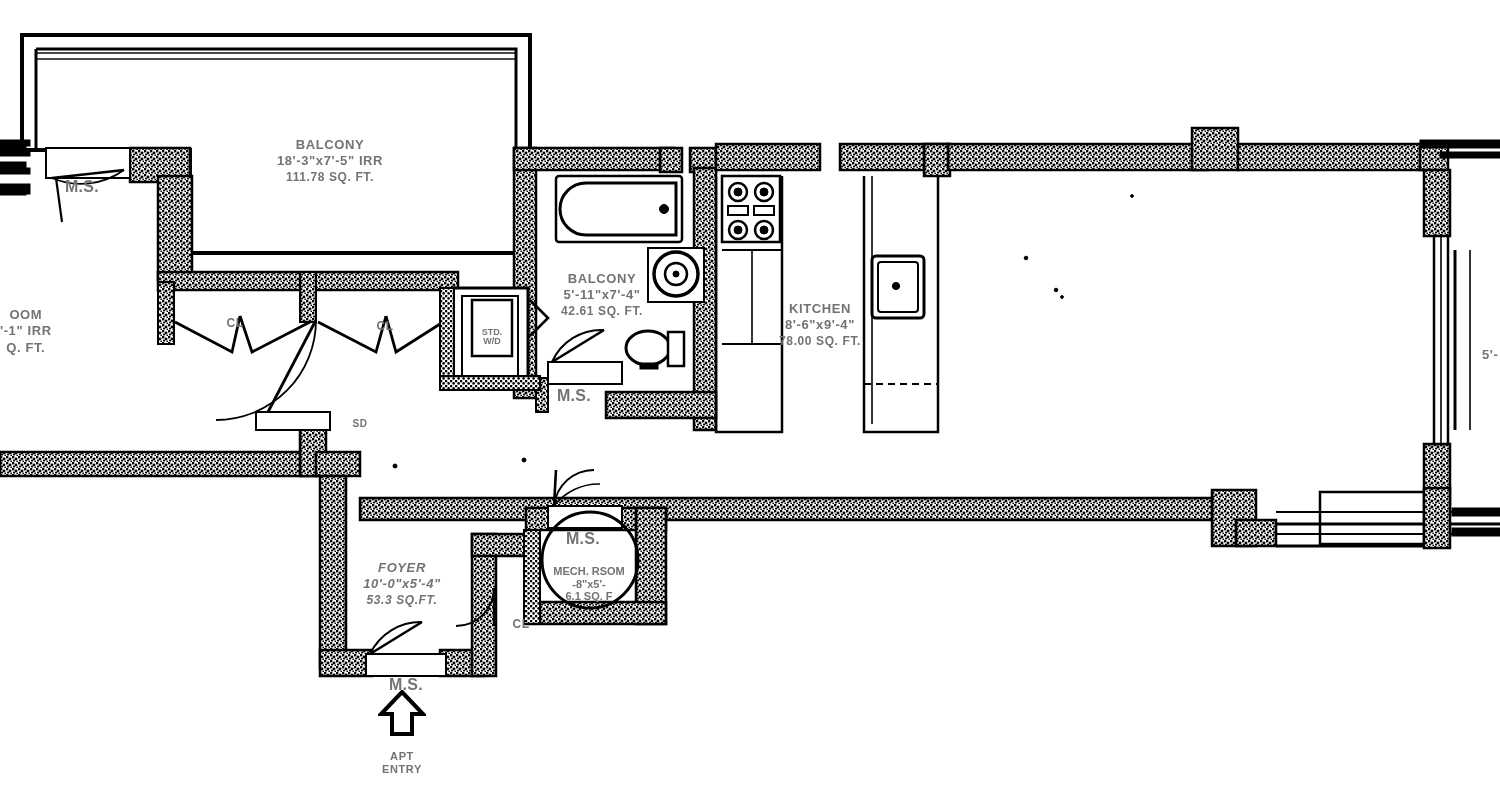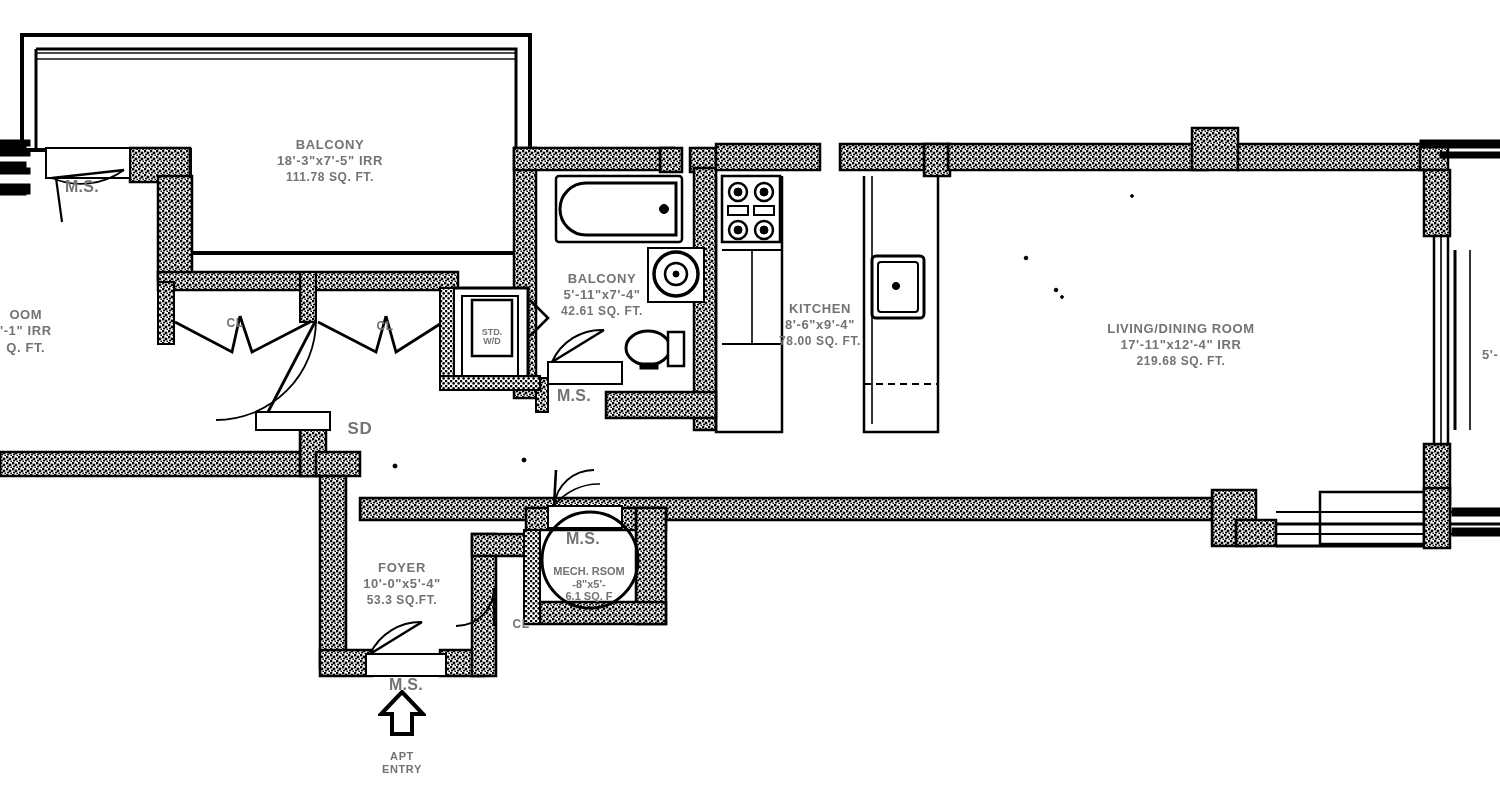--- a/index.html
+++ b/index.html
@@ -36,21 +36,21 @@
     line-height: 1.25;
     text-align: center;
     transform: translateX(-50%);
     margin-top: 17px;
   }
   .lbl.room { font-size: 13px; }
   .lbl.room .dim  { font-size: 13px; }
   .lbl.room .area { font-size: 12px; }
   .lbl.door   { font-size: 16px; letter-spacing: 0.3px; }
   .lbl.closet { font-size: 12px; }
-  .lbl.sd     { font-size: 17px; }
+  .lbl.sd     { font-size: 10px; }
   .lbl.entry  { font-size: 11px; line-height: 1.2; }
   .lbl.appliance { font-size: 9px; line-height: 1.05; letter-spacing: 0px; }
   .lbl.edge   { font-size: 13px; }
   .lbl.mech   { font-size: 11px; line-height: 1.15; letter-spacing: 0px; }
   .lbl.left-clip { transform: none; text-align: center; }
   .lbl.right-clip { transform: none; text-align: left; }
 </style>
 </head>
 <body>
 
@@ -317,27 +317,22 @@
     <div class="dim">5'-11"x7'-4"</div>
     <div class="area">42.61 SQ. FT.</div>
   </div>
 
   <div class="lbl room" style="left:820px; top:284px;">
     <div>KITCHEN</div>
     <div class="dim">8'-6"x9'-4"</div>
     <div class="area">78.00 SQ. FT.</div>
   </div>
 
-  <div class="lbl room" style="left:1181px; top:304px;">
-    <div>LIVING/DINING ROOM</div>
-    <div class="dim">17'-11"x12'-4" IRR</div>
-    <div class="area">219.68 SQ. FT.</div>
-  </div>
-
-  <div class="lbl room" style="left:402px; top:543px;">
+
+  <div class="lbl room" style="left:402px; top:543px;font-style:italic;">
     <div>FOYER</div>
     <div class="dim">10'-0"x5'-4"</div>
     <div class="area">53.3 SQ.FT.</div>
   </div>
 
   <div class="lbl mech" style="left:589px; top:548px;">
     <div>MECH. RSOM</div>
     <div>-8"x5'-</div>
     <div>6.1 SQ. F</div>
   </div>

